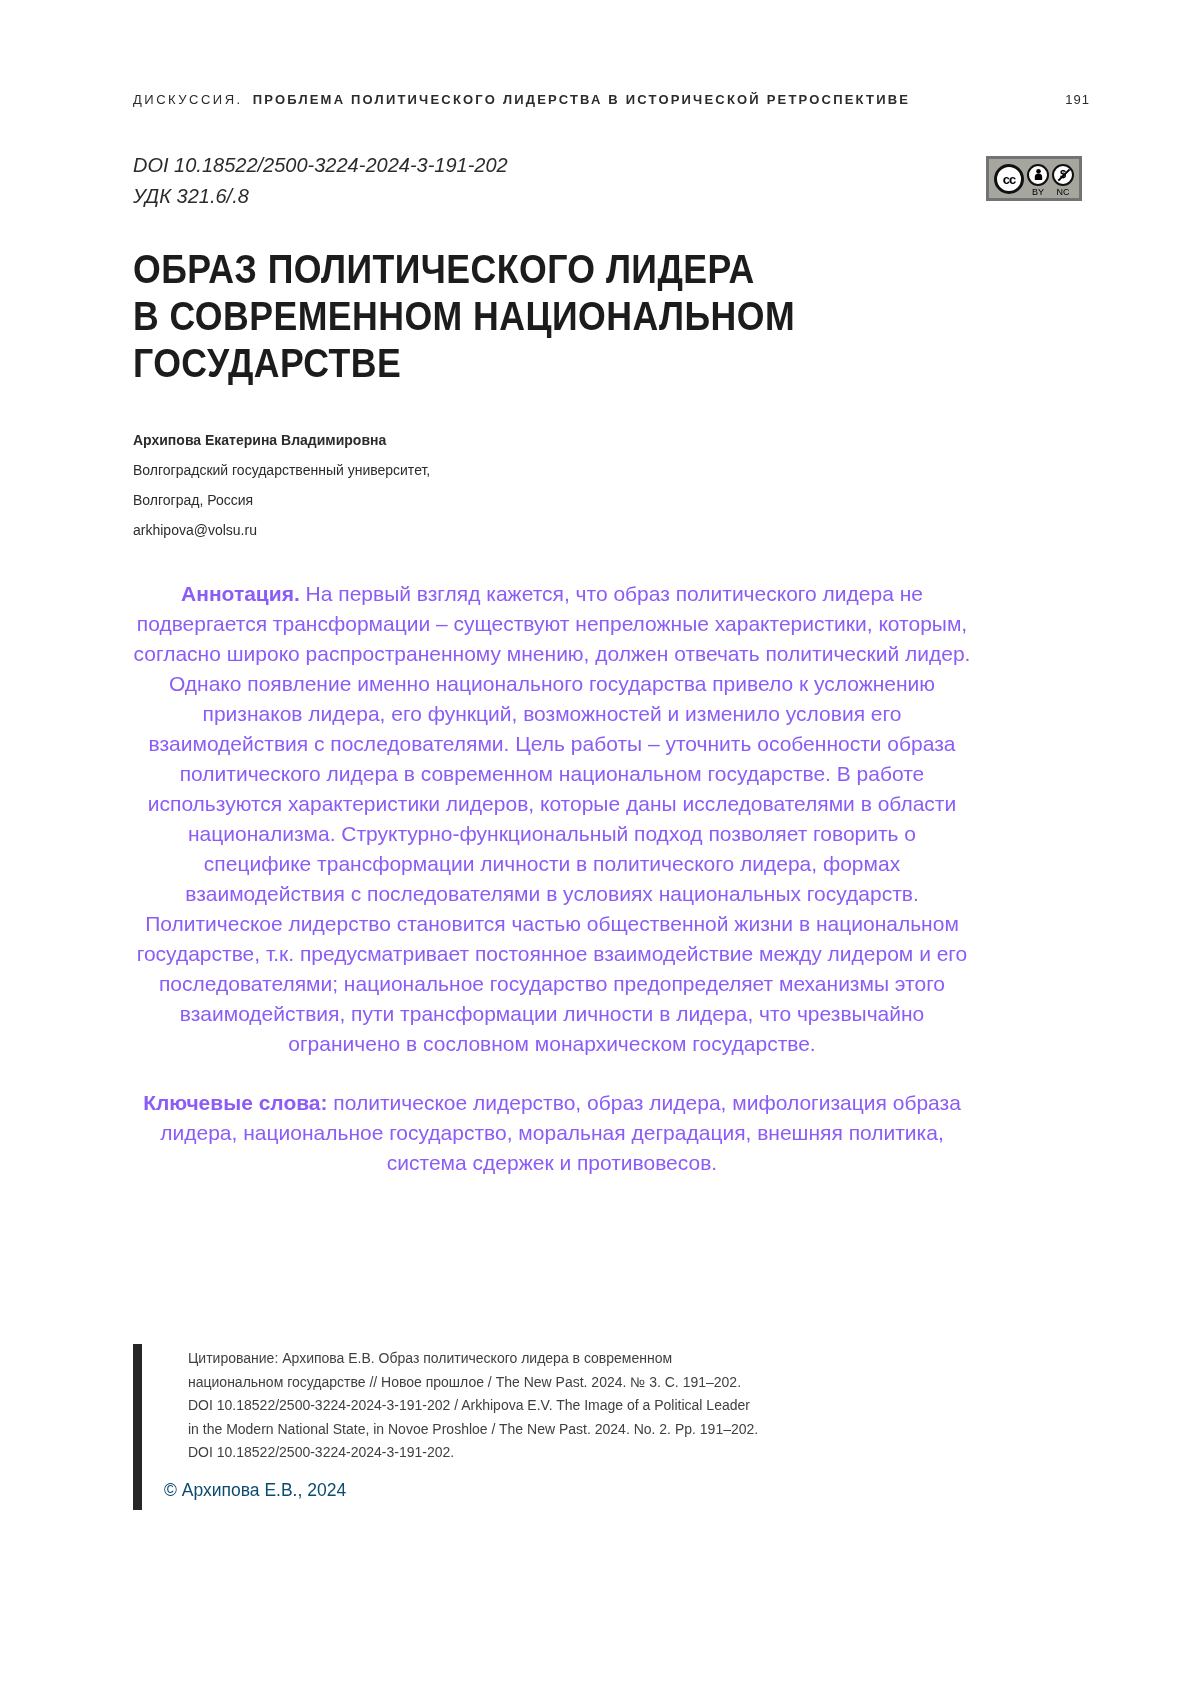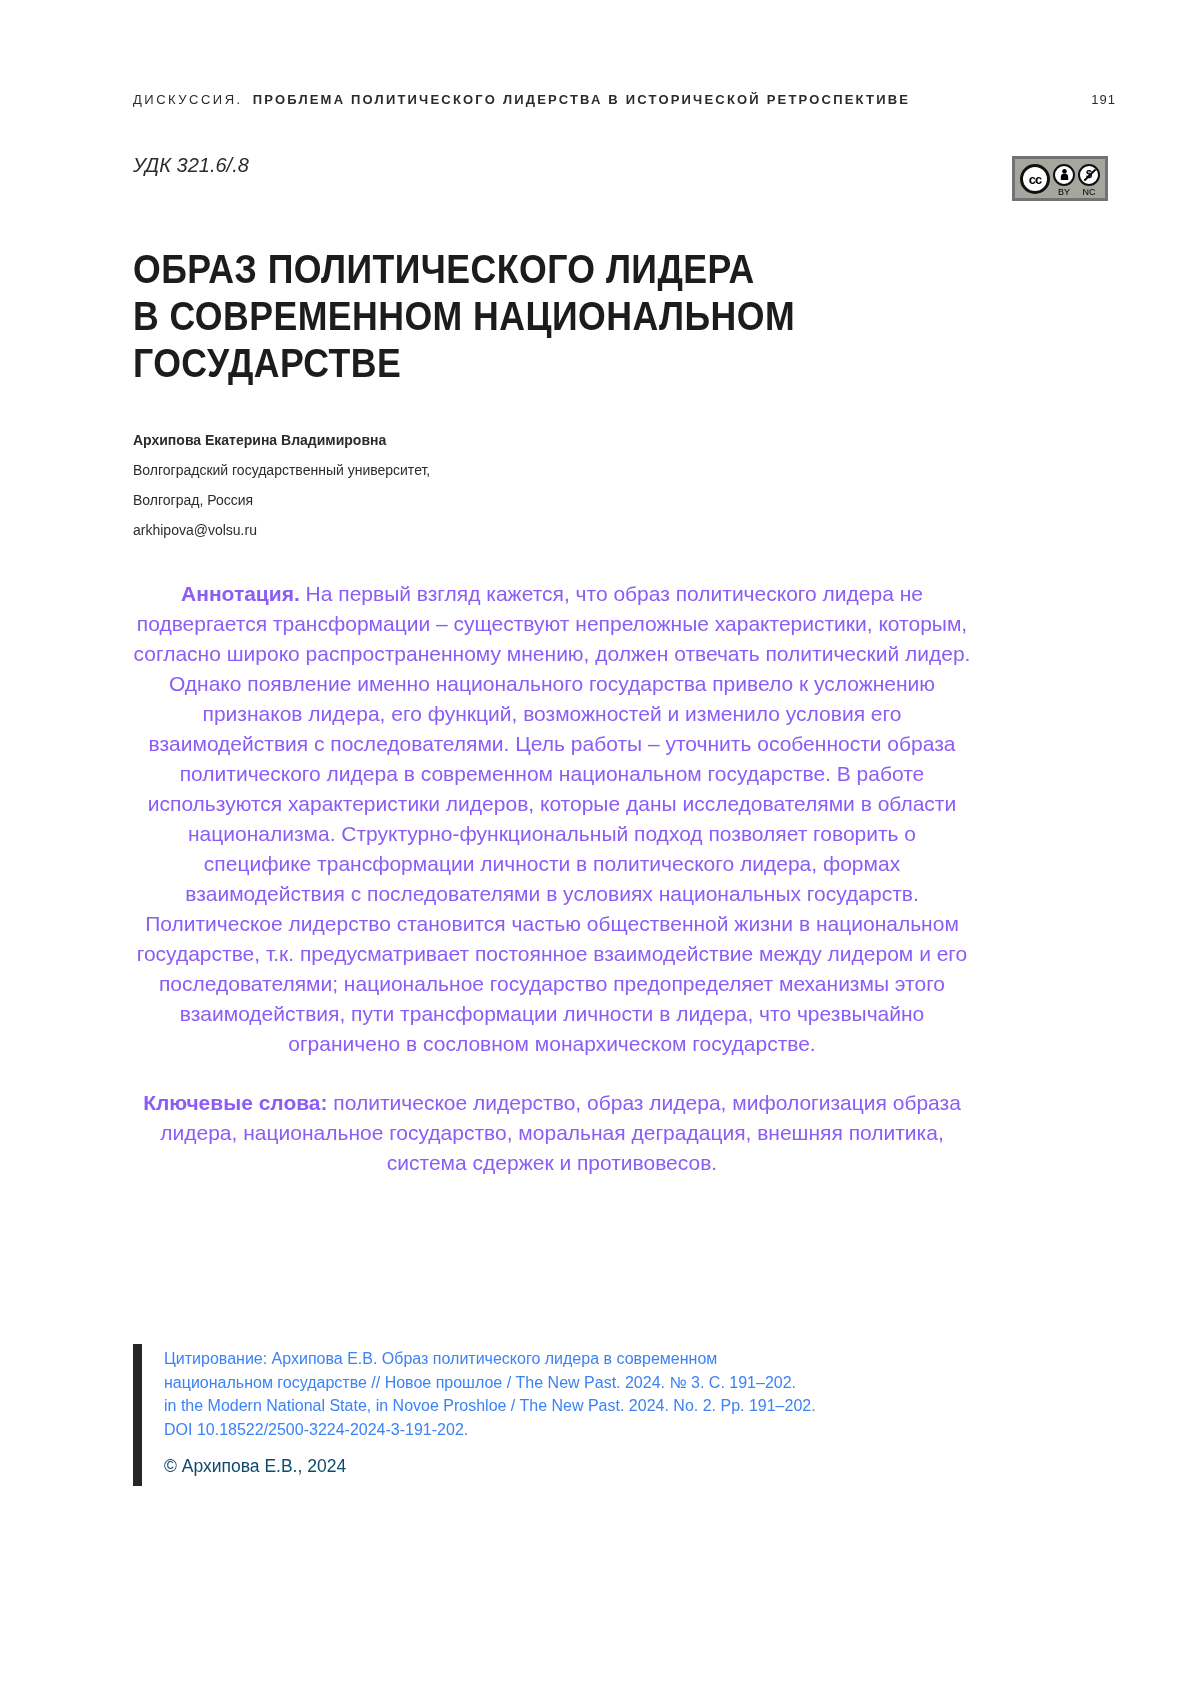--- a/index.html
+++ b/index.html
@@ -6,21 +6,21 @@
     margin: 0;
     padding: 0;
     background: #ffffff;
     font-family: "Liberation Sans", sans-serif;
   }
   .page {
     position: relative;
     width: 1200px;
     height: 1590px;
     box-sizing: border-box;
-    padding: 92px 84px 0 133px;
+    padding: 92px 110px 0 133px;
     background: #ffffff;
     color: #2e2e2e;
     overflow: hidden;
   }
 
   
   .running-head {
     display: flex;
     justify-content: space-between;
     align-items: baseline;
@@ -165,23 +165,24 @@
   .keywords { margin-top: 29px; }
   .para-label { font-weight: 700; }
 
   
   .citation-block {
     margin-top: 166px;
     border-left: 9px solid #262626;
     padding: 3px 0 8px 22px;
   }
   .citation-lines {
-    font-size: 16px;
+    font-size: 14px;
     line-height: 23.5px;
-    color: #3b82f6;
+    color: #404040;
+    margin-left: 24px;
   }
   .copyright-line {
     margin-top: 14px;
     font-size: 17.5px;
     line-height: 23px;
     color: #0c4a6e;
   }
 </style>
 </head>
 <body>
@@ -189,20 +190,21 @@
 <div class="page">
 
   <div class="running-head">
     <div>
       <span class="section-name">ДИСКУССИЯ.</span><span class="issue-title">ПРОБЛЕМА ПОЛИТИЧЕСКОГО ЛИДЕРСТВА В ИСТОРИЧЕСКОЙ РЕТРОСПЕКТИВЕ</span>
     </div>
     <span class="page-number">191</span>
   </div>
 
   <div class="meta-row">
+    <div class="meta-text">DOI 10.18522/2500-3224-2024-3-191-202</div>
     <div class="meta-text">УДК 321.6/.8</div>
 
     <div class="cc-badge">
       <div class="cc-logo-circle">cc</div>
       <div class="cc-item">
         <div class="cc-icon-circle">
           <svg width="13" height="13" viewBox="0 0 12 12" aria-hidden="true">
             <circle cx="6" cy="3" r="2.1" fill="#000"></circle>
             <path d="M2.6 11 V8.4 a3.4 3.4 0 0 1 6.8 0 V11 z" fill="#000"></path>
           </svg>
@@ -232,19 +234,20 @@
   </div>
 
   <p class="abstract"><span class="para-label">Аннотация.</span><span> На первый взгляд кажется, что образ политического лидера не подвергается трансформации – существуют непреложные характеристики, которым, согласно широко распространенному мнению, должен отвечать политический лидер. Однако появление именно национального государства привело к усложнению признаков лидера, его функций, возможностей и изменило условия его взаимодействия с последователями. Цель работы – уточнить особенности образа политического лидера в современном национальном государстве. В работе используются характеристики лидеров, которые даны исследователями в области национализма. Структурно-функциональный подход позволяет говорить о специфике трансформации личности в политического лидера, формах взаимодействия с последователями в условиях национальных государств. Политическое лидерство становится частью общественной жизни в национальном государстве, т.к. предусматривает постоянное взаимодействие между лидером и его последователями; национальное государство предопределяет механизмы этого взаимодействия, пути трансформации личности в лидера, что чрезвычайно ограничено в сословном монархическом государстве.</span></p>
 
   <p class="keywords"><span class="para-label">Ключевые слова:</span><span> политическое лидерство, образ лидера, мифологизация образа лидера, национальное государство, моральная деградация, внешняя политика, система сдержек и противовесов.</span></p>
 
   <div class="citation-block">
     <div class="citation-lines">
       <div>Цитирование: Архипова Е.В. Образ политического лидера в современном</div>
       <div>национальном государстве // Новое прошлое / The New Past. 2024. № 3. С. 191–202.</div>
+      <div>DOI 10.18522/2500-3224-2024-3-191-202 / Arkhipova E.V. The Image of a Political Leader</div>
       <div>in the Modern National State, in Novoe Proshloe / The New Past. 2024. No. 2. Pp. 191–202.</div>
       <div>DOI 10.18522/2500-3224-2024-3-191-202.</div>
     </div>
     <div class="copyright-line">© Архипова Е.В., 2024</div>
   </div>
 
 </div>
 
 </body></html>

